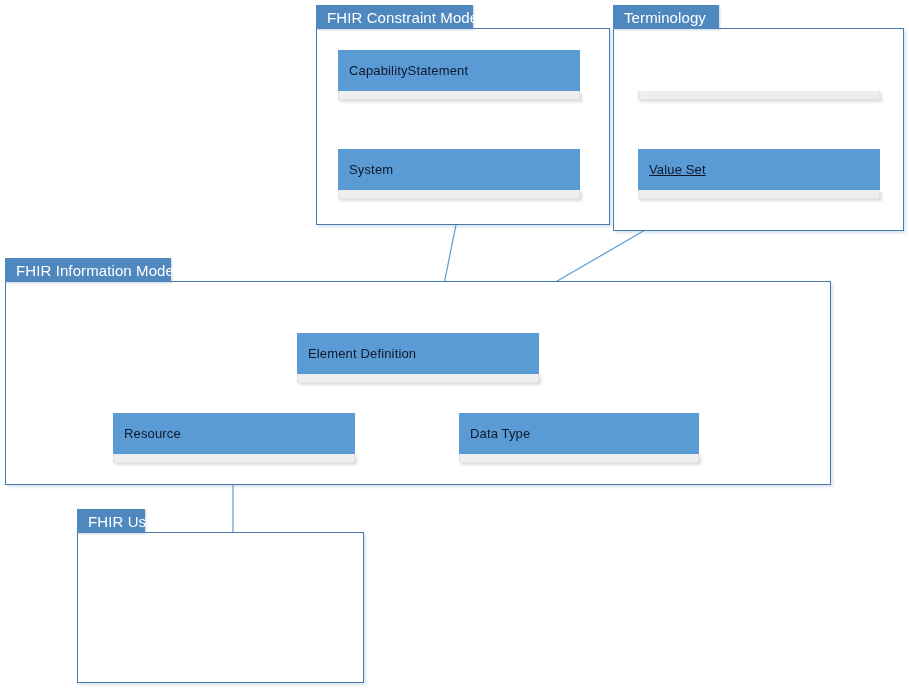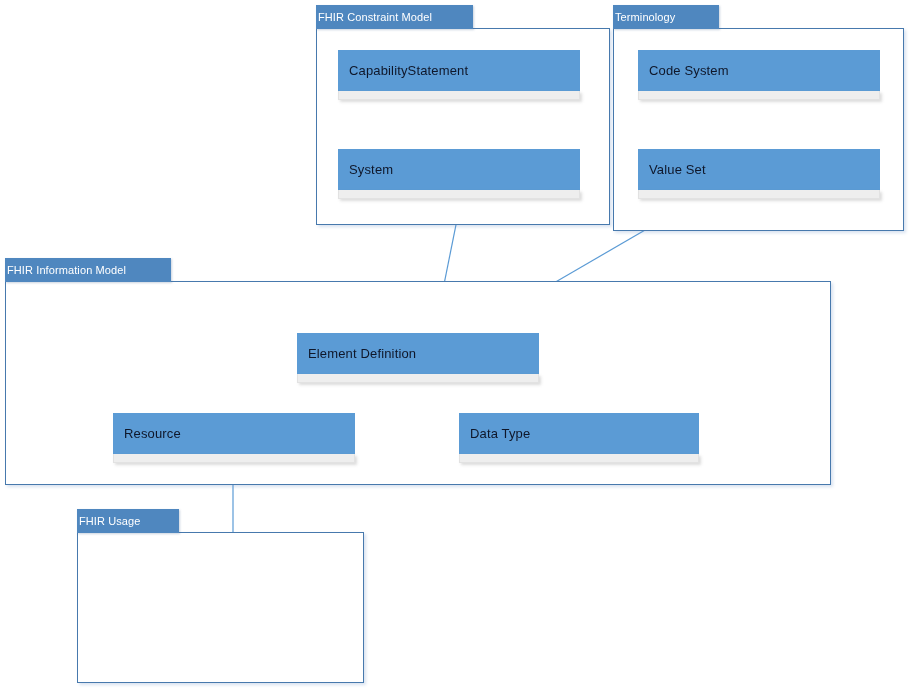--- a/index.html
+++ b/index.html
@@ -13,25 +13,25 @@
     height:690px;
     background:#ffffff;
     overflow:hidden;
   }
   
   .pkg{position:absolute;}
   .pkg-tab{
     position:absolute;
     background:#4f87bf;
     color:#ffffff;
-    font-size:11px;
+    font-size:15px;
     line-height:1;
     display:flex;
     align-items:center;
-    padding:0 2px;
+    padding:0 11px;
     box-sizing:border-box;
     white-space:nowrap;
     letter-spacing:.1px;
     box-shadow:1px 1px 2px rgba(80,110,150,.30);
   }
   .pkg-body{
     position:absolute;
     border:1px solid #4779ad;
     background:#ffffff;
     box-sizing:border-box;
@@ -125,40 +125,39 @@
     <div class="pkg-tab" style="left:613px;top:5px;width:106px;height:24px;">Terminology</div>
   </div>
 
   <div class="pkg">
     <div class="pkg-body" style="left:5px;top:281px;width:826px;height:204px;"></div>
     <div class="pkg-tab" style="left:5px;top:258px;width:166px;height:24px;">FHIR Information Model</div>
   </div>
 
   <div class="pkg">
     <div class="pkg-body" style="left:77px;top:532px;width:287px;height:151px;"></div>
-    <div class="pkg-tab" style="left:77px;top:509px;width:102px;height:24px;">FHIR Usage</div>
+    <div class="pkg-tab" style="left:77px;top:509px;width:68px;height:24px;">FHIR Usage</div>
   </div>
 
   <div class="cls" style="left:338px;top:50px;width:242px;height:50px;">
     <div class="cls-head" style="height:41px;">CapabilityStatement</div>
     <div class="cls-foot" style="top:41px;height:9px;"></div>
   </div>
 
   <div class="cls" style="left:338px;top:149px;width:242px;height:50px;">
     <div class="cls-head" style="height:41px;">System</div>
     <div class="cls-foot" style="top:41px;height:9px;"></div>
   </div>
 
   <div class="cls" style="left:638px;top:50px;width:242px;height:50px;">
-    <div class="cls-head" style="height:41px;">Code System</div>
     <div class="cls-foot" style="top:41px;height:9px;"></div>
   </div>
 
   <div class="cls" style="left:638px;top:149px;width:242px;height:50px;">
-    <div class="cls-head" style="height:41px;">Value Set</div>
+    <div class="cls-head" style="height:41px;text-decoration:underline;">Value Set</div>
     <div class="cls-foot" style="top:41px;height:9px;"></div>
   </div>
 
   <div class="cls" style="left:297px;top:333px;width:242px;height:50px;">
     <div class="cls-head" style="height:41px;">Element Definition</div>
     <div class="cls-foot" style="top:41px;height:9px;"></div>
   </div>
 
   <div class="cls" style="left:113px;top:413px;width:242px;height:50px;">
     <div class="cls-head" style="height:41px;">Resource</div>

